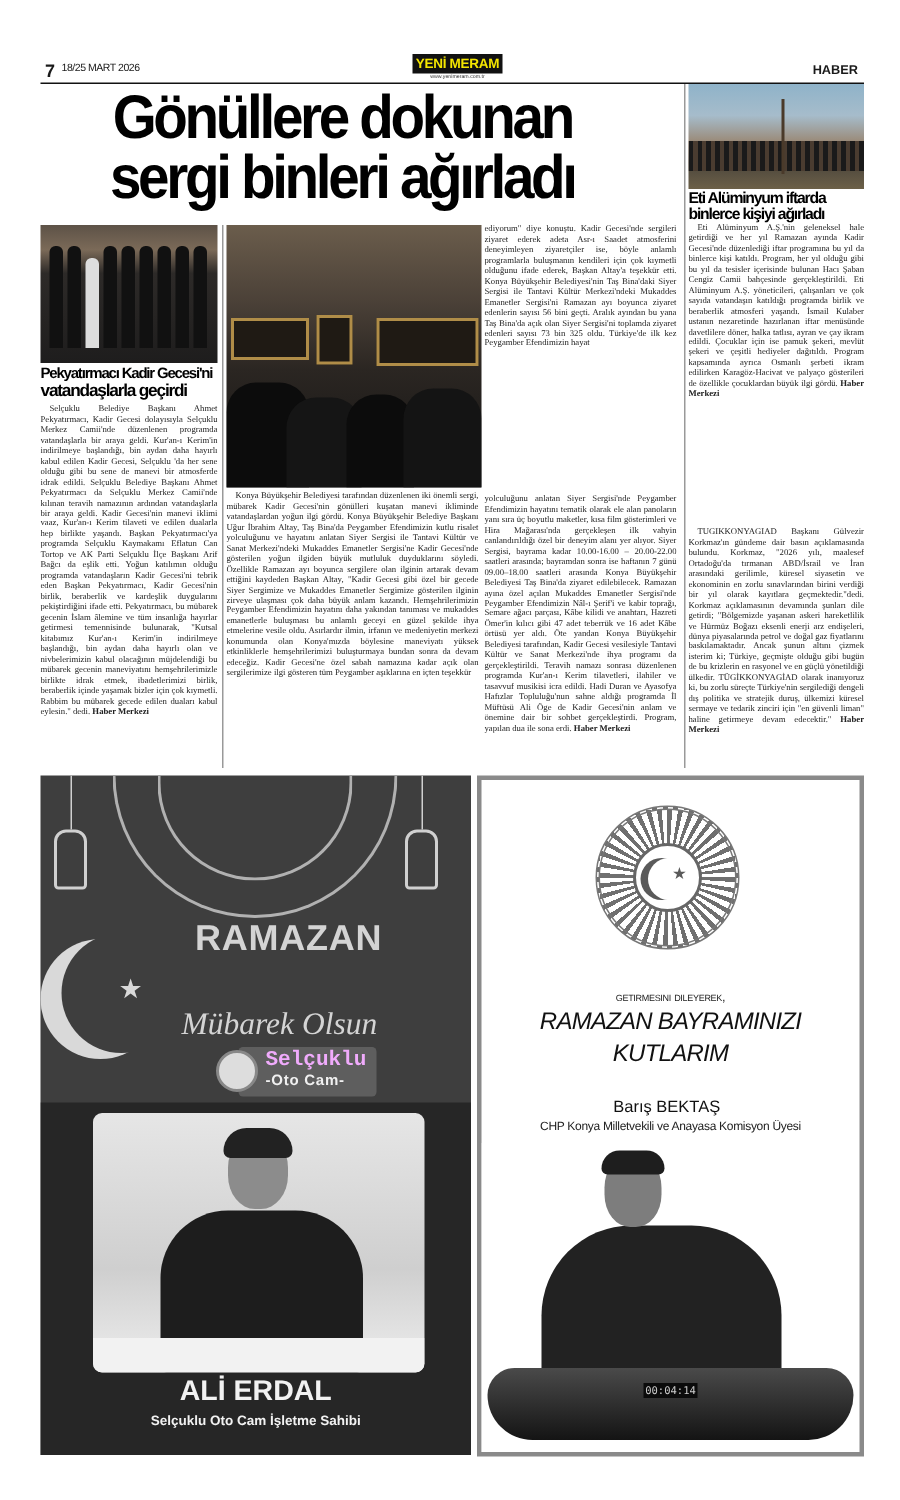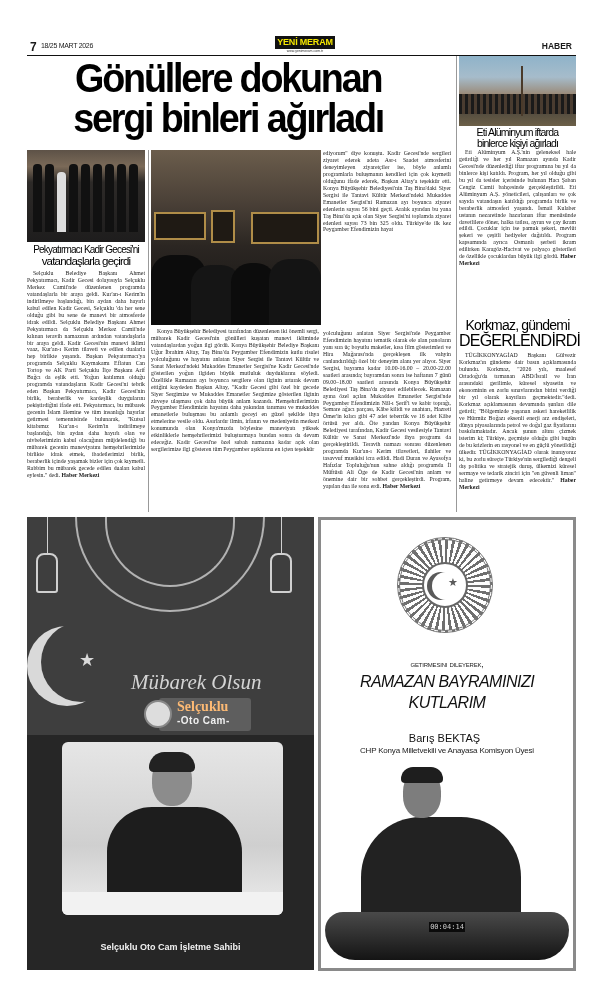--- a/index.html
+++ b/index.html
@@ -25,39 +25,39 @@
   
   .photo { position: absolute; overflow: hidden; }
   .ph-group { background: linear-gradient(180deg, #5d5247 0%, #7b6a58 18%, #2d2a28 35%, #1e1d1d 100%); }
   .ph-group .fig { position: absolute; bottom: 10px; width: 9px; height: 68px; background: #111; border-radius: 4px 4px 0 0; }
   .ph-exhibit { background: linear-gradient(180deg, #6b5d4c 0%, #4a4037 30%, #2b2622 55%, #131313 100%); }
   .ph-exhibit .frame { position: absolute; border: 2px solid #b08d48; background: #1f1a14; }
   .ph-exhibit .crowd { position: absolute; bottom: 0; height: 70px; border-radius: 20px 20px 0 0; background: #0c0c0c; }
   .ph-mosque { background: linear-gradient(180deg, #8fb3c9 0%, #a6bccb 30%, #9a8a78 55%, #4c463c 75%, #6c6048 100%); }
 
   
-  .art-title { position: absolute; font-family: "Liberation Sans", sans-serif; font-weight: normal; color: #000; text-align: center; letter-spacing: -0.8px; transform-origin: left top; }
+  .art-title { position: absolute; font-family: "Liberation Sans", sans-serif; font-weight: bold; color: #000; text-align: left; letter-spacing: -0.8px; transform-origin: left top; }
   .body-text { position: absolute; font-family: "Liberation Serif", serif; font-size: 5.8px; line-height: 6.95px; text-align: justify; color: #222; text-indent: 6px; }
   .body-text .sig { font-weight: bold; }
 
   
   .ad-left { position: absolute; left: 0; top: 517px; width: 287px; height: 453px; background: #3e3e3e; overflow: hidden; }
   .ad-left .bottom-band { position: absolute; left: 0; top: 218px; width: 287px; height: 235px; background: #262626; }
   .ornament { position: absolute; left: 48px; top: 0; width: 190px; height: 95px; border-bottom-left-radius: 95px; border-bottom-right-radius: 95px; border: 2px solid #cfcfcf; border-top: none; opacity: 0.8; }
   .ornament.inner { left: 78px; width: 130px; height: 70px; border-bottom-left-radius: 65px; border-bottom-right-radius: 65px; }
   .lantern { position: absolute; width: 22px; height: 40px; border: 2px solid #d0d0d0; border-radius: 8px 8px 3px 3px; }
   .lantern-string { position: absolute; width: 1px; background: #d0d0d0; }
   .crescent { position: absolute; left: 14px; top: 105px; width: 80px; height: 80px; border-radius: 50%; box-shadow: -14px 4px 0 0 #d9d9d9; }
   .star { position: absolute; left: 52px; top: 132px; font-size: 18px; color: #d9d9d9; font-family: "DejaVu Sans", sans-serif; }
   .ad-ramazan { position: absolute; left: 103px; top: 95px; font-family: "Liberation Sans", sans-serif; font-weight: bold; font-size: 24px; color: #d4d4d4; letter-spacing: 0.5px; }
   .ad-bayram { position: absolute; left: 102px; top: 127px; font-family: "Liberation Sans", sans-serif; font-weight: bold; font-size: 19px; color: #d4d4d4; letter-spacing: 0.3px; }
-  .ad-mubarek { position: absolute; left: 104px; top: 153px; font-family: "Liberation Serif", serif; font-style: italic; font-size: 21px; color: #d4d4d4; text-align: center; }
+  .ad-mubarek { position: absolute; left: 94px; top: 153px; font-family: "Liberation Serif", serif; font-style: italic; font-size: 21px; color: #d4d4d4; text-align: center; }
   .brand-pill { position: absolute; left: 132px; top: 181px; width: 92px; height: 33px; background: #5e5e5e; border-radius: 3px; }
   .brand-seal { position: absolute; left: 117px; top: 183px; width: 28px; height: 28px; border-radius: 50%; background: #ddd; border: 2px solid #888; }
-  .brand-name { position: absolute; left: 150px; top: 182px; font-family: Liberation Serif, serif; font-weight: bold; font-size: 14px; color: #fdba74; }
+  .brand-name { position: absolute; left: 150px; top: 182px; font-family: Liberation Mono, monospace; font-weight: bold; font-size: 14px; color: #f0abfc; }
   .brand-sub { position: absolute; left: 150px; top: 198px; font-family: "Liberation Sans", sans-serif; font-weight: bold; font-size: 10px; color: #f0f0f0; letter-spacing: 0.5px; }
   .portrait { position: absolute; left: 35px; top: 225px; width: 221px; height: 173px; border-radius: 6px; background: linear-gradient(180deg, #e6e6e6 0%, #cfcfcf 60%, #eeeeee 100%); overflow: hidden; }
   .portrait .suit { position: absolute; left: 45px; top: 65px; width: 135px; height: 108px; background: #1d1d1d; border-radius: 45px 45px 4px 4px; }
   .portrait .head { position: absolute; left: 90px; top: 14px; width: 40px; height: 50px; background: #8c8c8c; border-radius: 45%; }
   .portrait .hair { position: absolute; left: 87px; top: 10px; width: 46px; height: 20px; background: #222; border-radius: 20px 20px 6px 6px; }
   .portrait .desk { position: absolute; left: 0; top: 150px; width: 221px; height: 23px; background: #f2f2f2; }
   .person-name { position: absolute; left: 0; top: 400px; width: 287px; text-align: center; font-family: "Liberation Sans", sans-serif; font-weight: bold; font-size: 19px; color: #f2f2f2; }
   .person-title { position: absolute; left: 0; top: 425px; width: 287px; text-align: center; font-family: "Liberation Sans", sans-serif; font-weight: bold; font-size: 9px; color: #f2f2f2; }
 
   .ad-right { position: absolute; left: 291px; top: 517px; width: 258px; height: 454px; background: #fff; border: 3px solid #8a8a8a; overflow: hidden; }
@@ -146,50 +146,48 @@
     <div style="position:absolute; left:62px; top:10px; width:2px; height:50px; background:#4a3a2a;"></div>
   </div>
   <div class="art-title" style="left:432px; top:127px; width:117px; font-size:10.5px; line-height:10.5px;">
     <div>Eti Alüminyum iftarda</div>
     <div>binlerce kişiyi ağırladı</div>
   </div>
   <div class="body-text" style="left:432px; top:149px; width:117px; height:168px; overflow:hidden;">
     <span>Eti Alüminyum A.Ş.'nin geleneksel hale getirdiği ve her yıl Ramazan ayında Kadir Gecesi'nde düzenlediği iftar programına bu yıl da binlerce kişi katıldı. Program, her yıl olduğu gibi bu yıl da tesisler içerisinde bulunan Hacı Şaban Cengiz Camii bahçesinde gerçekleştirildi. Eti Alüminyum A.Ş. yöneticileri, çalışanları ve çok sayıda vatandaşın katıldığı programda birlik ve beraberlik atmosferi yaşandı. İsmail Kulaber ustanın nezaretinde hazırlanan iftar menüsünde davetlilere döner, halka tatlısı, ayran ve çay ikram edildi. Çocuklar için ise pamuk şekeri, mevlüt şekeri ve çeşitli hediyeler dağıtıldı. Program kapsamında ayrıca Osmanlı şerbeti ikram edilirken Karagöz-Hacivat ve palyaço gösterileri de özellikle çocuklardan büyük ilgi gördü.</span>
     <span class="sig">Haber Merkezi</span>
   </div>
-  <div class="art-title" style="left:432px; top:318px; width:117px; font-size:14px; line-height:15px;">
-    <div>Korkmaz, gündemi</div>
-    <div style="font-size:16px;">DEĞERLENDİRDİ</div>
-  </div>
   <div class="body-text" style="left:432px; top:352px; width:117px; height:161px; overflow:hidden;">
     <span>TÜGİKKONYAGİAD Başkanı Gülvezir Korkmaz'ın gündeme dair basın açıklamasında bulundu. Korkmaz, "2026 yılı, maalesef Ortadoğu'da tırmanan ABD/İsrail ve İran arasındaki gerilimle, küresel siyasetin ve ekonominin en zorlu sınavlarından birini verdiği bir yıl olarak kayıtlara geçmektedir."dedi. Korkmaz açıklamasının devamında şunları dile getirdi; "Bölgemizde yaşanan askeri hareketlilik ve Hürmüz Boğazı eksenli enerji arz endişeleri, dünya piyasalarında petrol ve doğal gaz fiyatlarını baskılamaktadır. Ancak şunun altını çizmek isterim ki; Türkiye, geçmişte olduğu gibi bugün de bu krizlerin en rasyonel ve en güçlü yönetildiği ülkedir. TÜGİKKONYAGİAD olarak inanıyoruz ki, bu zorlu süreçte Türkiye'nin sergilediği dengeli dış politika ve stratejik duruş, ülkemizi küresel sermaye ve tedarik zinciri için "en güvenli liman" haline getirmeye devam edecektir."</span>
     <span class="sig">Haber Merkezi</span>
   </div>
 
   <div class="ad-left">
     <div class="ornament"></div>
     <div class="ornament inner"></div>
     <div class="lantern-string" style="left:20px; top:0; height:36px;"></div>
     <div class="lantern" style="left:9px; top:36px;"></div>
     <div class="lantern-string" style="left:254px; top:0; height:36px;"></div>
     <div class="lantern" style="left:243px; top:36px;"></div>
     <div class="crescent"></div>
     <div class="star">★</div>
+    <div class="ad-ramazan">RAMAZAN</div>
     <div class="ad-mubarek">Mübarek Olsun</div>
     <div class="brand-pill"></div>
     <div class="brand-seal"></div>
     <div class="brand-name">Selçuklu</div>
     <div class="brand-sub">-Oto Cam-</div>
     <div class="bottom-band"></div>
     <div class="portrait">
       <div class="suit"></div>
         <div class="head"></div>
         <div class="hair"></div>
         <div class="desk"></div>
     </div>
+    <div class="person-name">ALİ ERDAL</div>
     <div class="person-title">Selçuklu Oto Cam İşletme Sahibi</div>
   </div>
 
   <div class="ad-right">
     <div class="seal">
       <div class="seal-inner">
         <div class="seal-moon"></div>
         <div class="seal-star">★</div>
       </div>
     </div>

